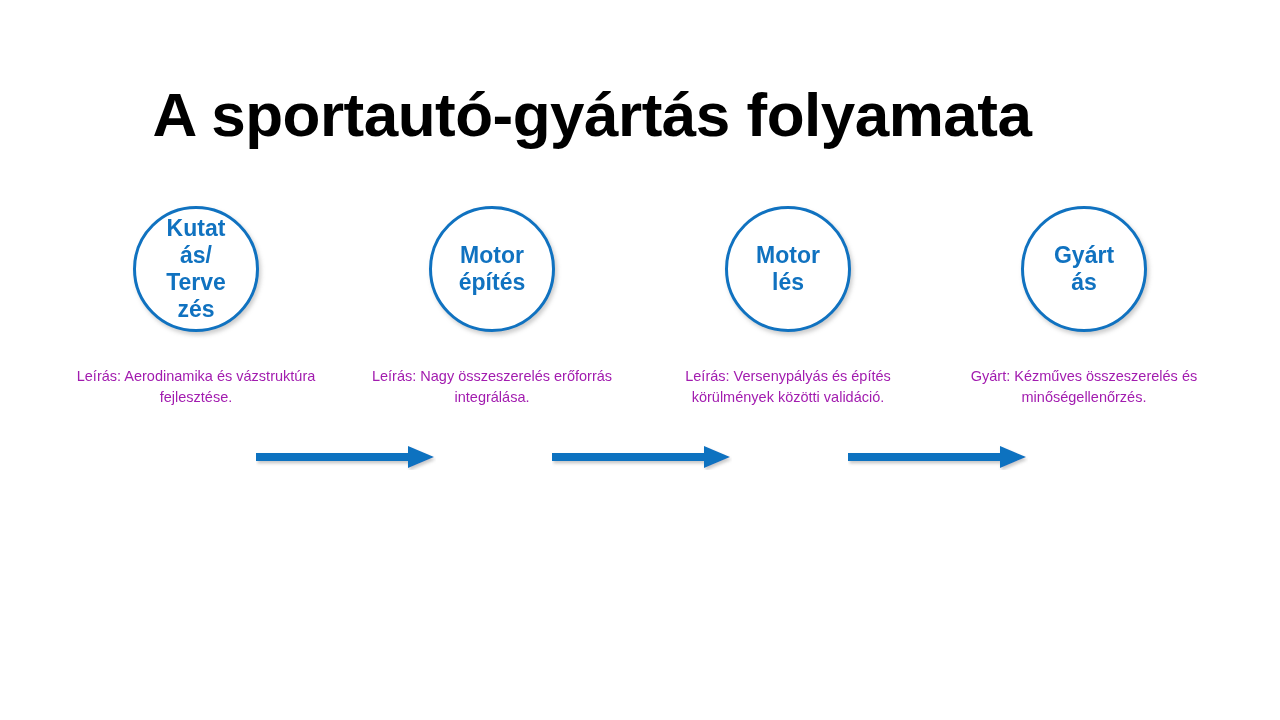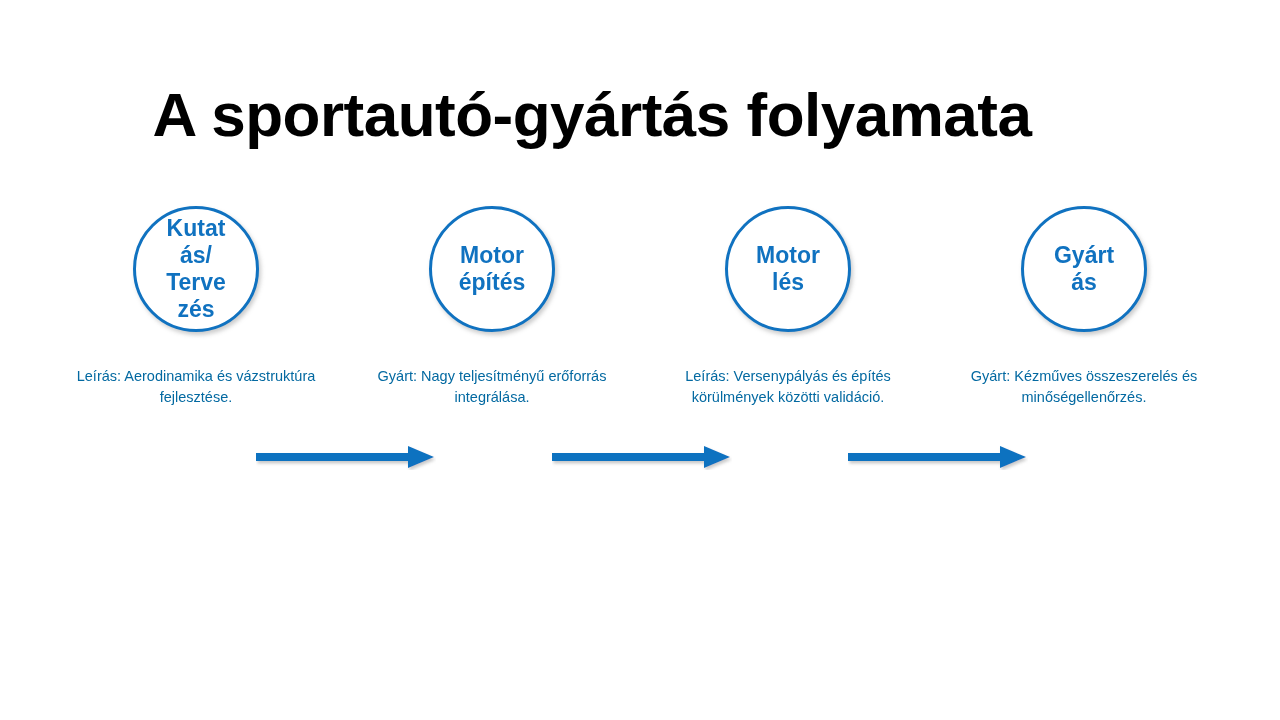--- a/index.html
+++ b/index.html
@@ -103,21 +103,21 @@
   .arrow svg { display: block; width: 100%; height: 100%; }
 
   
   .caption {
     position: absolute;
     top: 366px;
     width: 290px;
     text-align: center;
     font-size: 14.5px;
     line-height: 1.45;
-    color: #0369a1;
+    color: #a21caf;
   }
 
   .caption-1 { left: 51px; }
   .caption-2 { left: 347px; }
   .caption-3 { left: 643px; }
   .caption-4 { left: 939px; }
 </style>
 </head>
 <body>
 
@@ -188,17 +188,17 @@
         <rect x="0" y="9" width="155" height="8" fill="#1072C0"></rect>
         <polygon points="152,2 152,24 178,13" fill="#1072C0"></polygon>
       </g>
     </svg>
   </div>
 
 </div>
 
 <div class="caption caption-1">Leírás: Aerodinamika és vázstruktúra fejlesztése.</div>
 
-<div class="caption caption-2">Gyárt: Nagy teljesítményű erőforrás integrálása.</div>
+<div class="caption caption-2">Leírás: Nagy összeszerelés erőforrás integrálása.</div>
 
 <div class="caption caption-3">Leírás: Versenypályás és építés körülmények közötti validáció.</div>
 
 <div class="caption caption-4">Gyárt: Kézműves összeszerelés és minőségellenőrzés.</div>
 
 </body></html>

